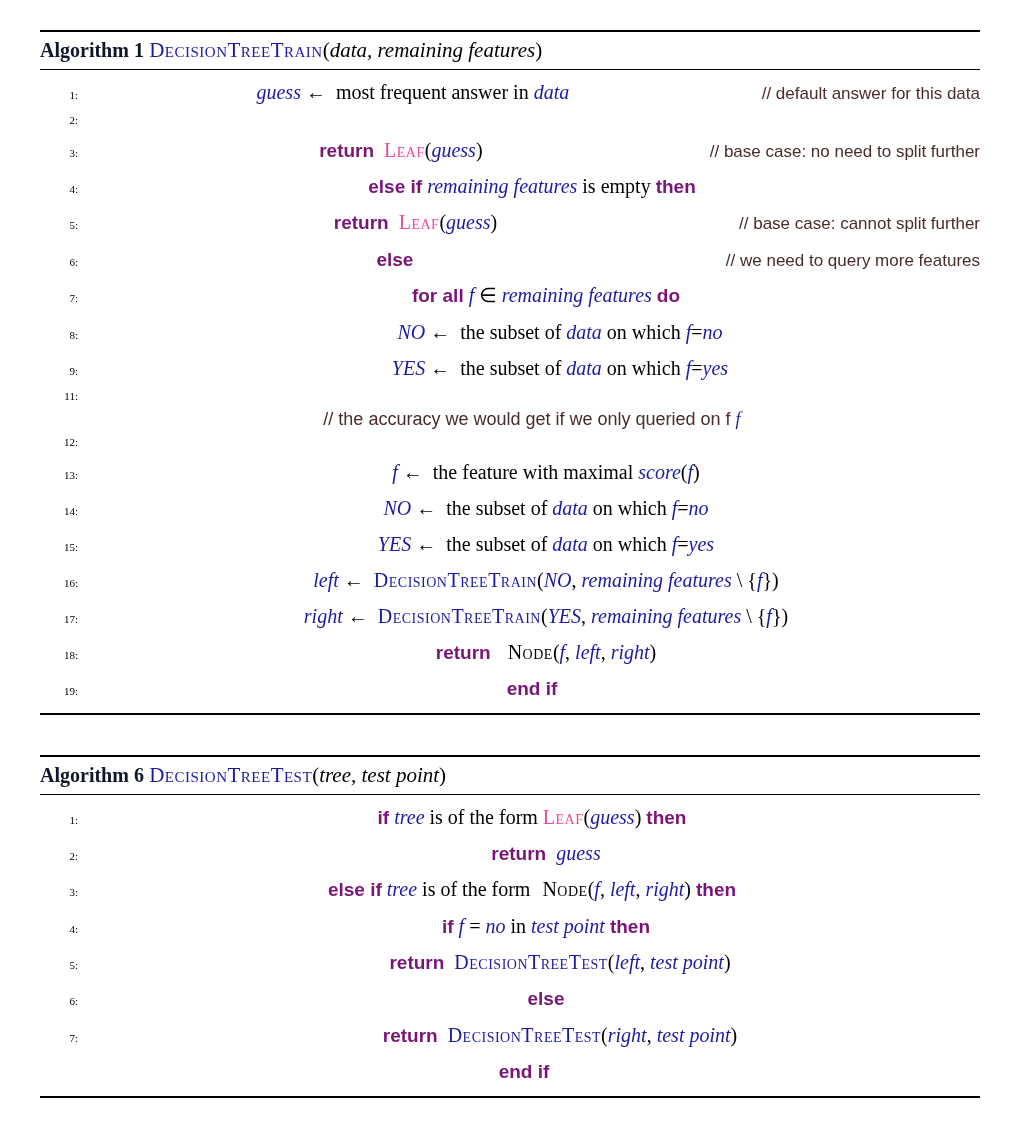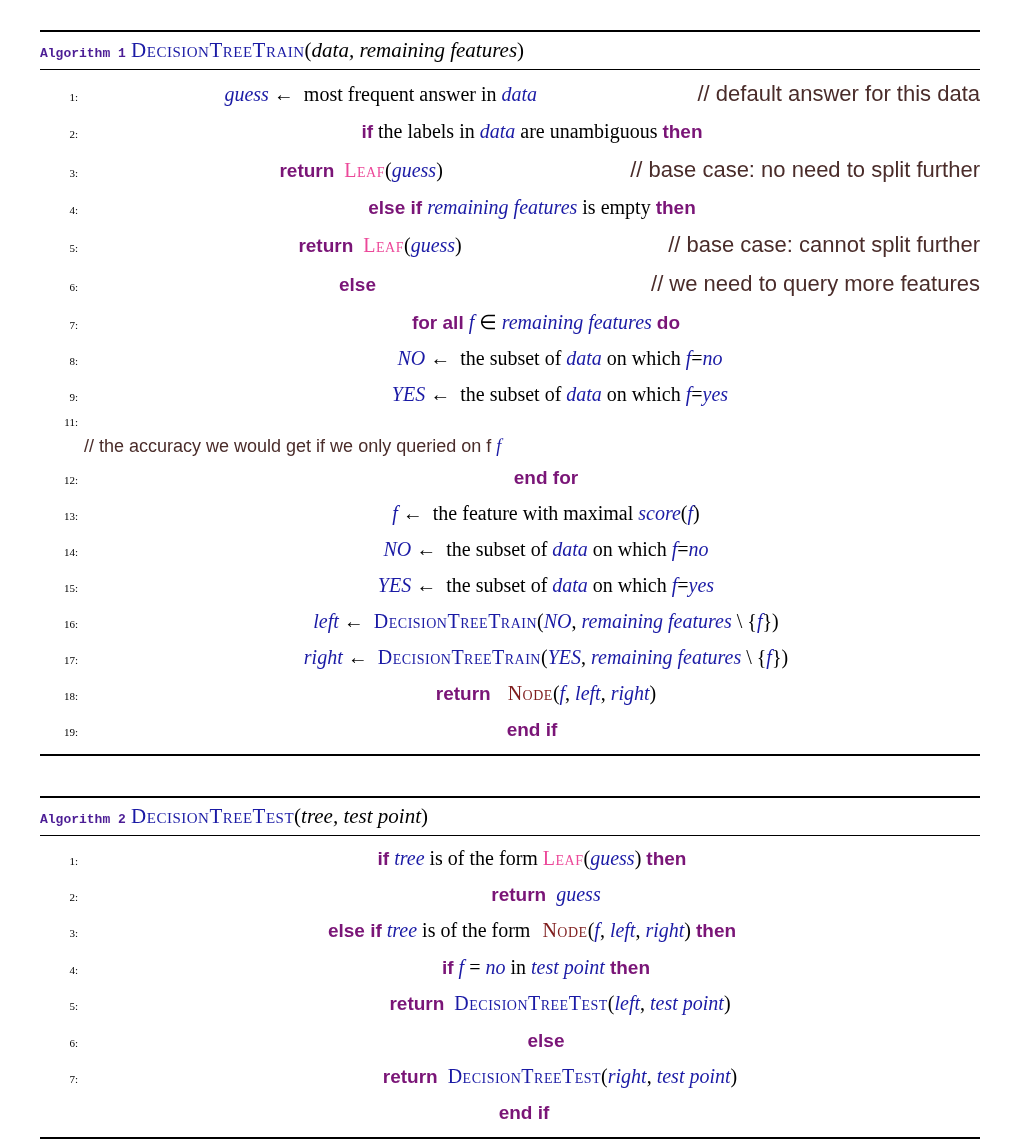--- a/index.html
+++ b/index.html
@@ -41,42 +41,42 @@
     font-family: Georgia, serif;
   }
   .content {
     flex: 1;
     white-space: pre;
     text-align: center;
   }
   .comment {
     color: #4a2c2a;
     font-family: Helvetica, Arial, sans-serif;
-    font-size: 22px;
+    font-size: 17px;
     text-align: center;
     flex-shrink: 0;
     padding-left: 20px;
   }
   .comment-only {
     color: #4a2c2a;
     font-family: Helvetica, Arial, sans-serif;
     font-size: 18px;
     text-align: right;
     padding: 2px 0 2px 44px;
   }
   .comment-only .inner {
     display: block;
-    text-align: left;
+    text-align: center;
   }
   .kw { color: #7a1577; font-weight: bold; font-family: Helvetica, Arial, sans-serif; font-size: 19px; }
-  .kw-algo { color: #4c1d95; font-weight: bold; font-family: Liberation Mono, monospace; font-size: 13px; }
+  .kw-algo { color: #0f172a; font-weight: bold; font-family: Liberation Serif, serif; font-size: 20px; }
   .smallcaps { font-variant: small-caps; letter-spacing: 0.5px; }
   .fn-train { color: #1a1aa5; }
   .fn-leaf  { color: #ec4899; }
-  .fn-node  { color: #7f1d1d; margin-left: 7px; }
+  .fn-node  { color: #000000; margin-left: 7px; }
   .args { font-style: italic; color: #000000; }
   .var  { font-style: italic; color: #1a1aa5; }
   .mvar { font-style: italic; color: #1a1aa5; font-family: Georgia, serif; }
   .plain { color: #000; }
   .sym { font-family: Georgia, serif; }
   .ind0 { padding-left: 0; }
   .ind1 { padding-left: 28px; }
   .ind2 { padding-left: 56px; }
   .pad-cont { padding-left: 118px; }
 </style>
@@ -92,21 +92,20 @@
   <div class="algo-body">
 
     <div class="line">
       <span class="lineno">1:</span>
       <span class="content ind0"><span class="var">guess</span><span class="sym"> ←  </span><span class="plain">most frequent answer in </span><span class="var">data</span></span>
       <span class="comment">// default answer for this data</span>
     </div>
 
     <div class="line">
       <span class="lineno">2:</span>
-      <span class="content ind0"><span class="kw">if</span><span class="plain"> the labels in </span><span class="var">data</span><span class="plain"> are unambiguous </span><span class="kw">then</span></span>
     </div>
 
     <div class="line">
       <span class="lineno">3:</span>
       <span class="content ind1"><span class="kw">return</span><span class="plain">  </span><span class="smallcaps fn-leaf">Leaf</span><span class="plain">(</span><span class="var">guess</span><span class="plain">)</span></span>
       <span class="comment">// base case: no need to split further</span>
     </div>
 
     <div class="line">
       <span class="lineno">4:</span>
@@ -144,21 +143,20 @@
     <div class="line">
       <span class="lineno">11:</span>
     </div>
 
     <div class="comment-only">
       <span class="inner"><span>// the accuracy we would get if we only queried on f</span> <span class="mvar" style="font-style:italic;">f</span></span>
     </div>
 
     <div class="line">
       <span class="lineno">12:</span>
-      <span class="content ind1"><span class="kw">end for</span></span>
     </div>
 
     <div class="line">
       <span class="lineno">13:</span>
       <span class="content ind1"><span class="mvar">f</span><span class="plain"> ←  the feature with maximal </span><span class="var">score</span><span class="plain">(</span><span class="mvar">f</span><span class="plain">)</span></span>
     </div>
 
     <div class="line">
       <span class="lineno">14:</span>
       <span class="content ind1"><span class="mvar">NO</span><span class="plain"> ←  the subset of </span><span class="var">data</span><span class="plain"> on which </span><span class="mvar">f</span><span class="plain">=</span><span class="var">no</span></span>
@@ -187,21 +185,21 @@
     <div class="line">
       <span class="lineno">19:</span>
       <span class="content ind0"><span class="kw">end if</span></span>
     </div>
 
   </div>
 </div>
 
 <div class="algo-block">
   <div class="algo-title">
-    <span class="kw-algo">Algorithm 2</span>
+    <span class="kw-algo">Algorithm 6</span>
     <span class="plain"> </span>
     <span class="smallcaps fn-train">DecisionTreeTest</span><span class="plain">(</span><span class="args">tree, test point</span><span class="plain">)</span>
   </div>
   <div class="algo-body">
 
     <div class="line">
       <span class="lineno">1:</span>
       <span class="content ind0"><span class="kw">if</span><span class="plain"> </span><span class="var">tree</span><span class="plain"> is of the form </span><span class="smallcaps fn-leaf">Leaf</span><span class="plain">(</span><span class="var">guess</span><span class="plain">) </span><span class="kw">then</span></span>
     </div>
 

